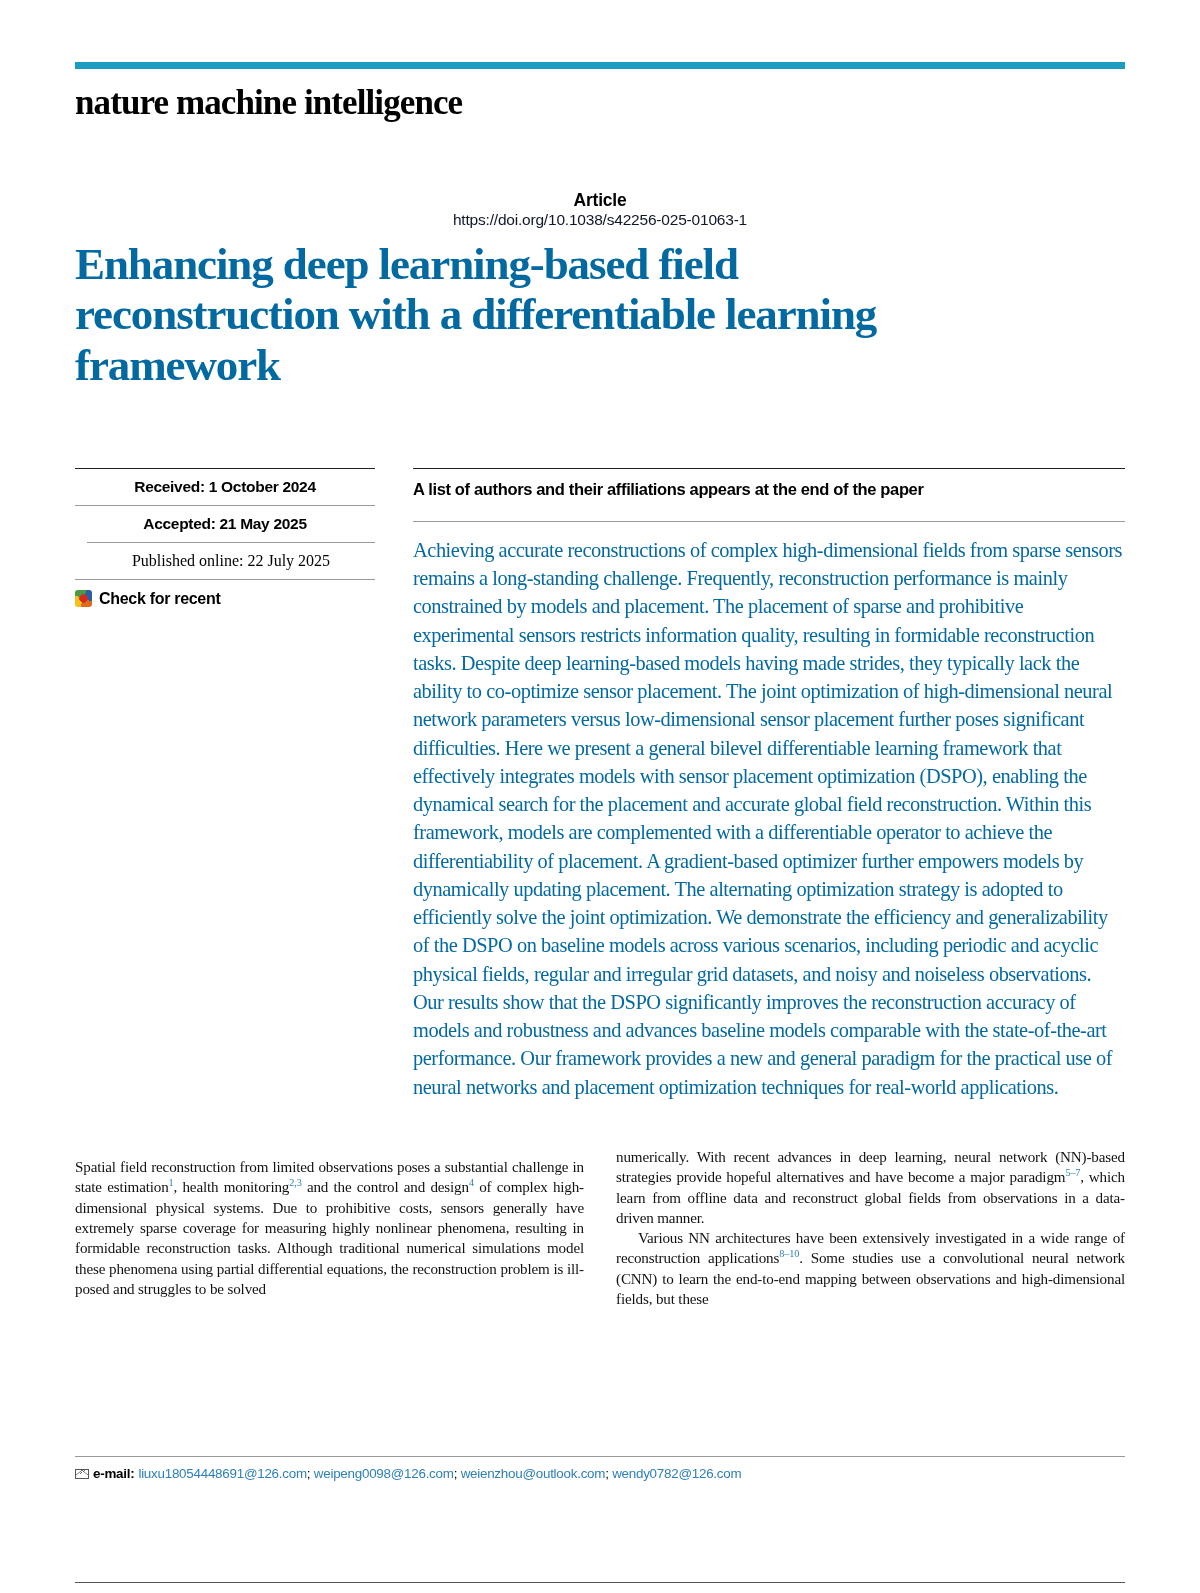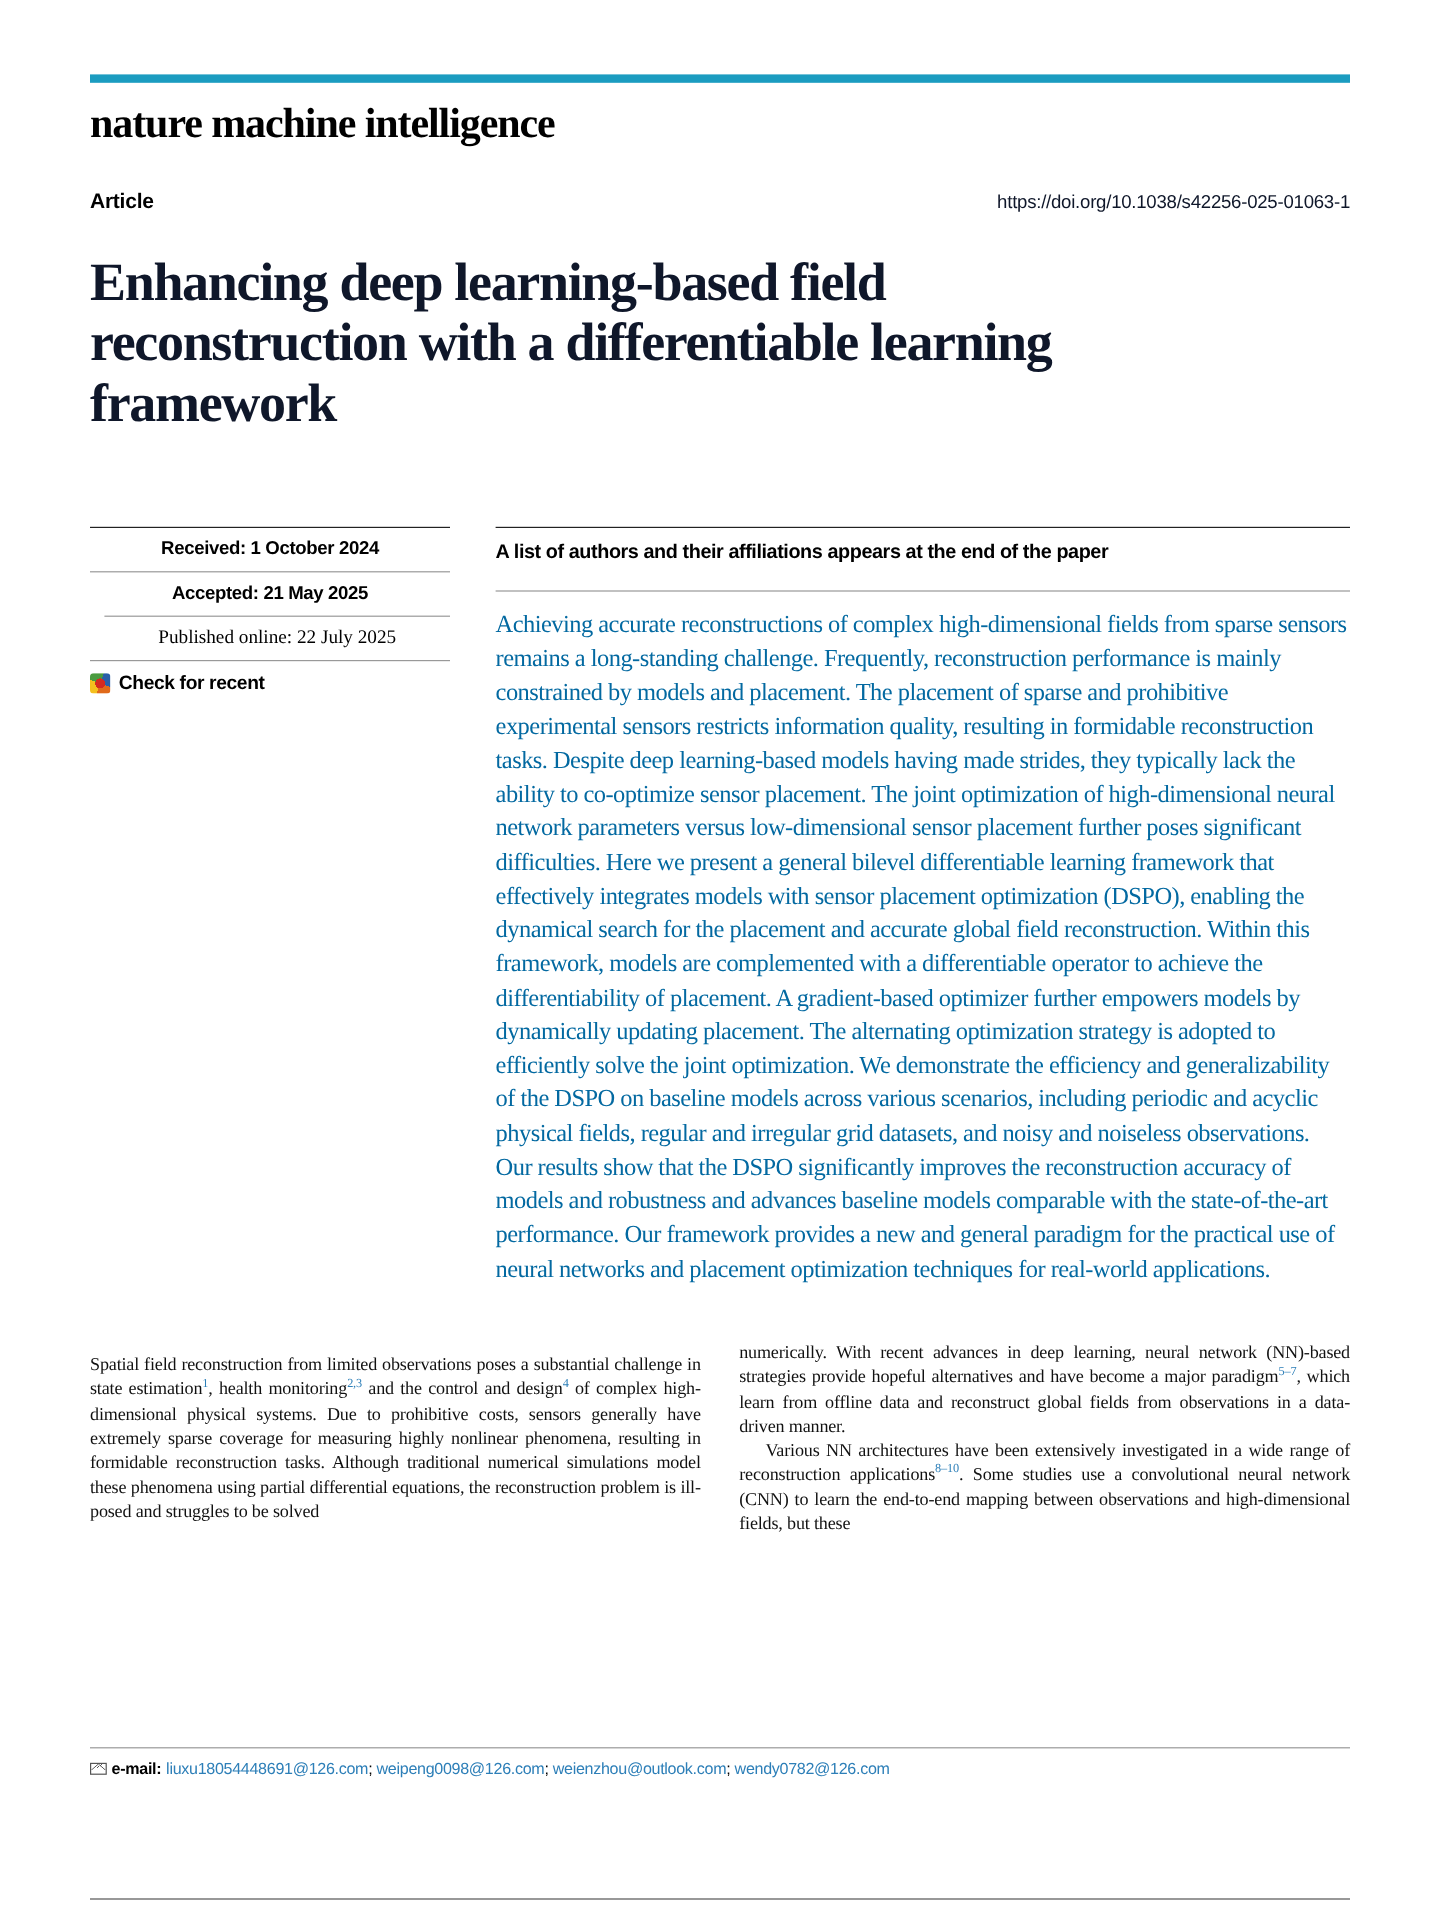--- a/index.html
+++ b/index.html
@@ -33,24 +33,25 @@
     font-size: 35px;
     letter-spacing: -0.9px;
     margin-top: 16px;
     line-height: 1.05;
     color: #000;
   }
 
   
   .article-row {
     display: flex;
-    align-items: flex-end;
+    align-items: center;
     justify-content: space-between;
-    margin-top: 35px;
+    margin-top: 68px;
     width: 1050px;
+    flex-direction: column;
   }
   .article-kicker {
     font-family: "Liberation Sans", sans-serif;
     font-weight: 700;
     font-size: 17.5px;
     letter-spacing: -0.2px;
   }
   .doi-link {
     font-family: "Liberation Sans", sans-serif;
     font-size: 15.5px;
@@ -59,23 +60,23 @@
     text-decoration: none;
   }
 
   
   .paper-title {
     font-family: "Liberation Serif", serif;
     font-weight: 700;
     font-size: 45px;
     line-height: 1.12;
     letter-spacing: -1.1px;
-    margin-top: 32px;
+    margin-top: 10px;
     width: 900px;
-    color: #0f172a;
+    color: #0369a1;
   }
 
   
   .meta-abstract {
     display: flex;
     margin-top: 78px;
     width: 1050px;
     gap: 0;
   }
   .meta-col {

